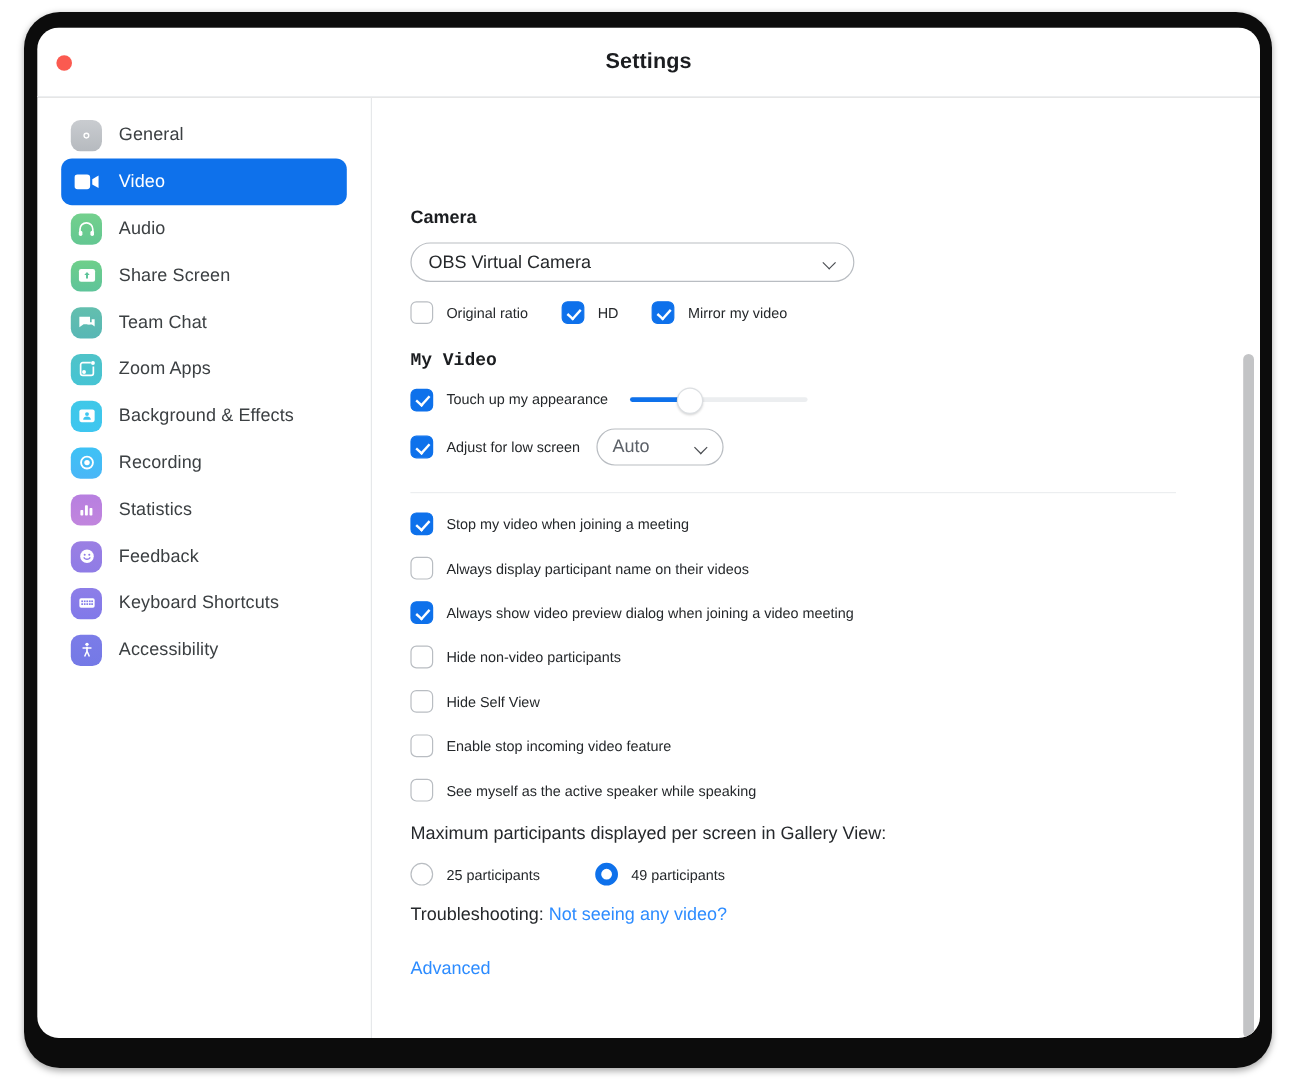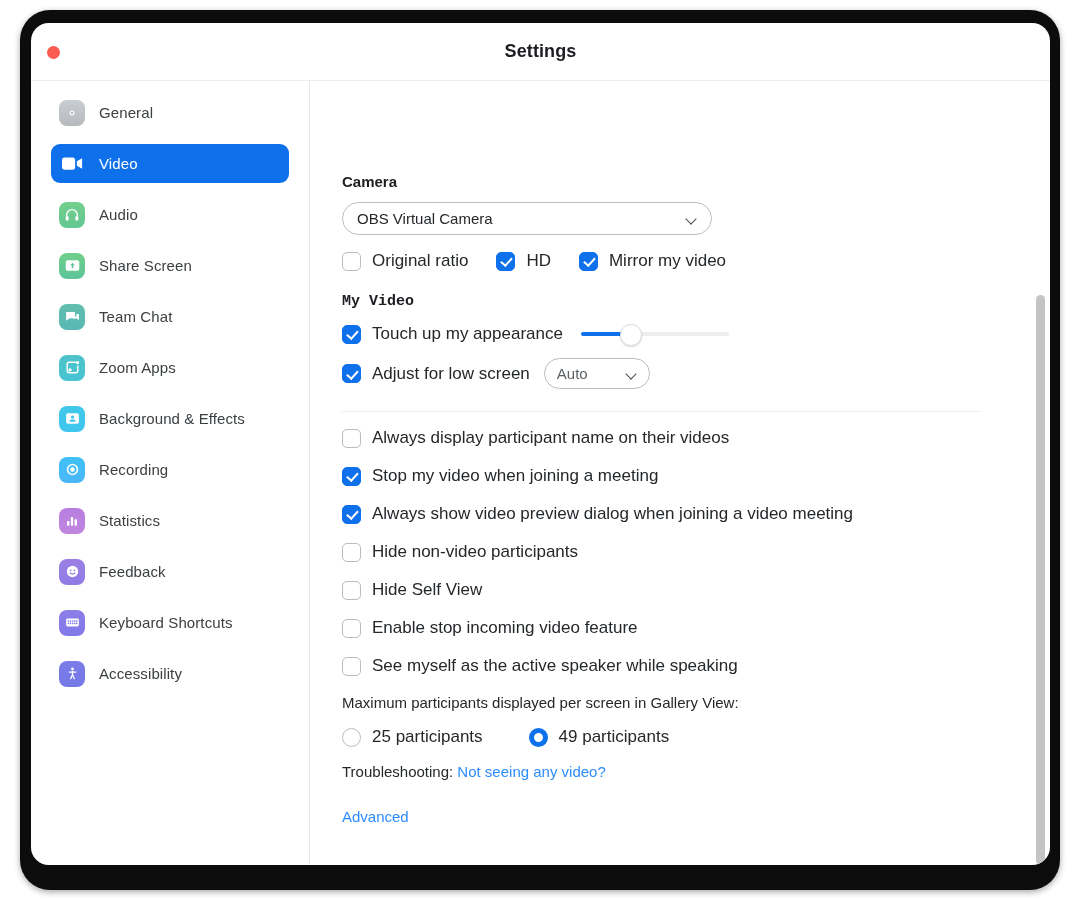--- a/index.html
+++ b/index.html
@@ -93,21 +93,21 @@
   .nav-item {
     display: flex;
     align-items: center;
     height: 39px;
     margin: 0 20px 0 20px;
     padding-left: 8px;
     border-radius: 9px;
     box-sizing: border-box;
     cursor: default;
   }
-  .nav-item + .nav-item { margin-top: 12px; }
+  .nav-item + .nav-item { }
   .nav-item.active { background: #0e71eb; }
 
   .nav-icon {
     width: 26px;
     height: 26px;
     min-width: 26px;
     border-radius: 8px;
     display: flex;
     align-items: center;
     justify-content: center;
@@ -212,21 +212,21 @@
     left: 6px;
     top: 2.5px;
     width: 4.5px;
     height: 9px;
     border-right: 2px solid #ffffff;
     border-bottom: 2px solid #ffffff;
     transform: rotate(42deg);
   }
 
   .cb-label {
-    font-size: 17px;
+    font-size: 12px;
     color: #25282b;
     white-space: nowrap;
   }
 
   .my-video-head { margin-top: 22px; font-family: Liberation Mono, monospace; }
 
   .slider-row {
     display: flex;
     align-items: center;
     margin-top: 14px;
@@ -559,26 +559,26 @@
             <div class="auto-select">
               <span>Auto</span>
               <span class="chev"></span>
             </div>
           </div>
 
           <div class="divider"></div>
 
           <div class="check-list">
             <div class="cb-item">
+              <span class="cbox checked"></span>
+              <span class="cb-label">Stop my video when joining a meeting</span>
+            </div>
+            <div class="cb-item">
               <span class="cbox"></span>
               <span class="cb-label">Always display participant name on their videos</span>
-            </div>
-            <div class="cb-item">
-              <span class="cbox checked"></span>
-              <span class="cb-label">Stop my video when joining a meeting</span>
             </div>
             <div class="cb-item">
               <span class="cbox checked"></span>
               <span class="cb-label">Always show video preview dialog when joining a video meeting</span>
             </div>
             <div class="cb-item">
               <span class="cbox"></span>
               <span class="cb-label">Hide non-video participants</span>
             </div>
             <div class="cb-item">

